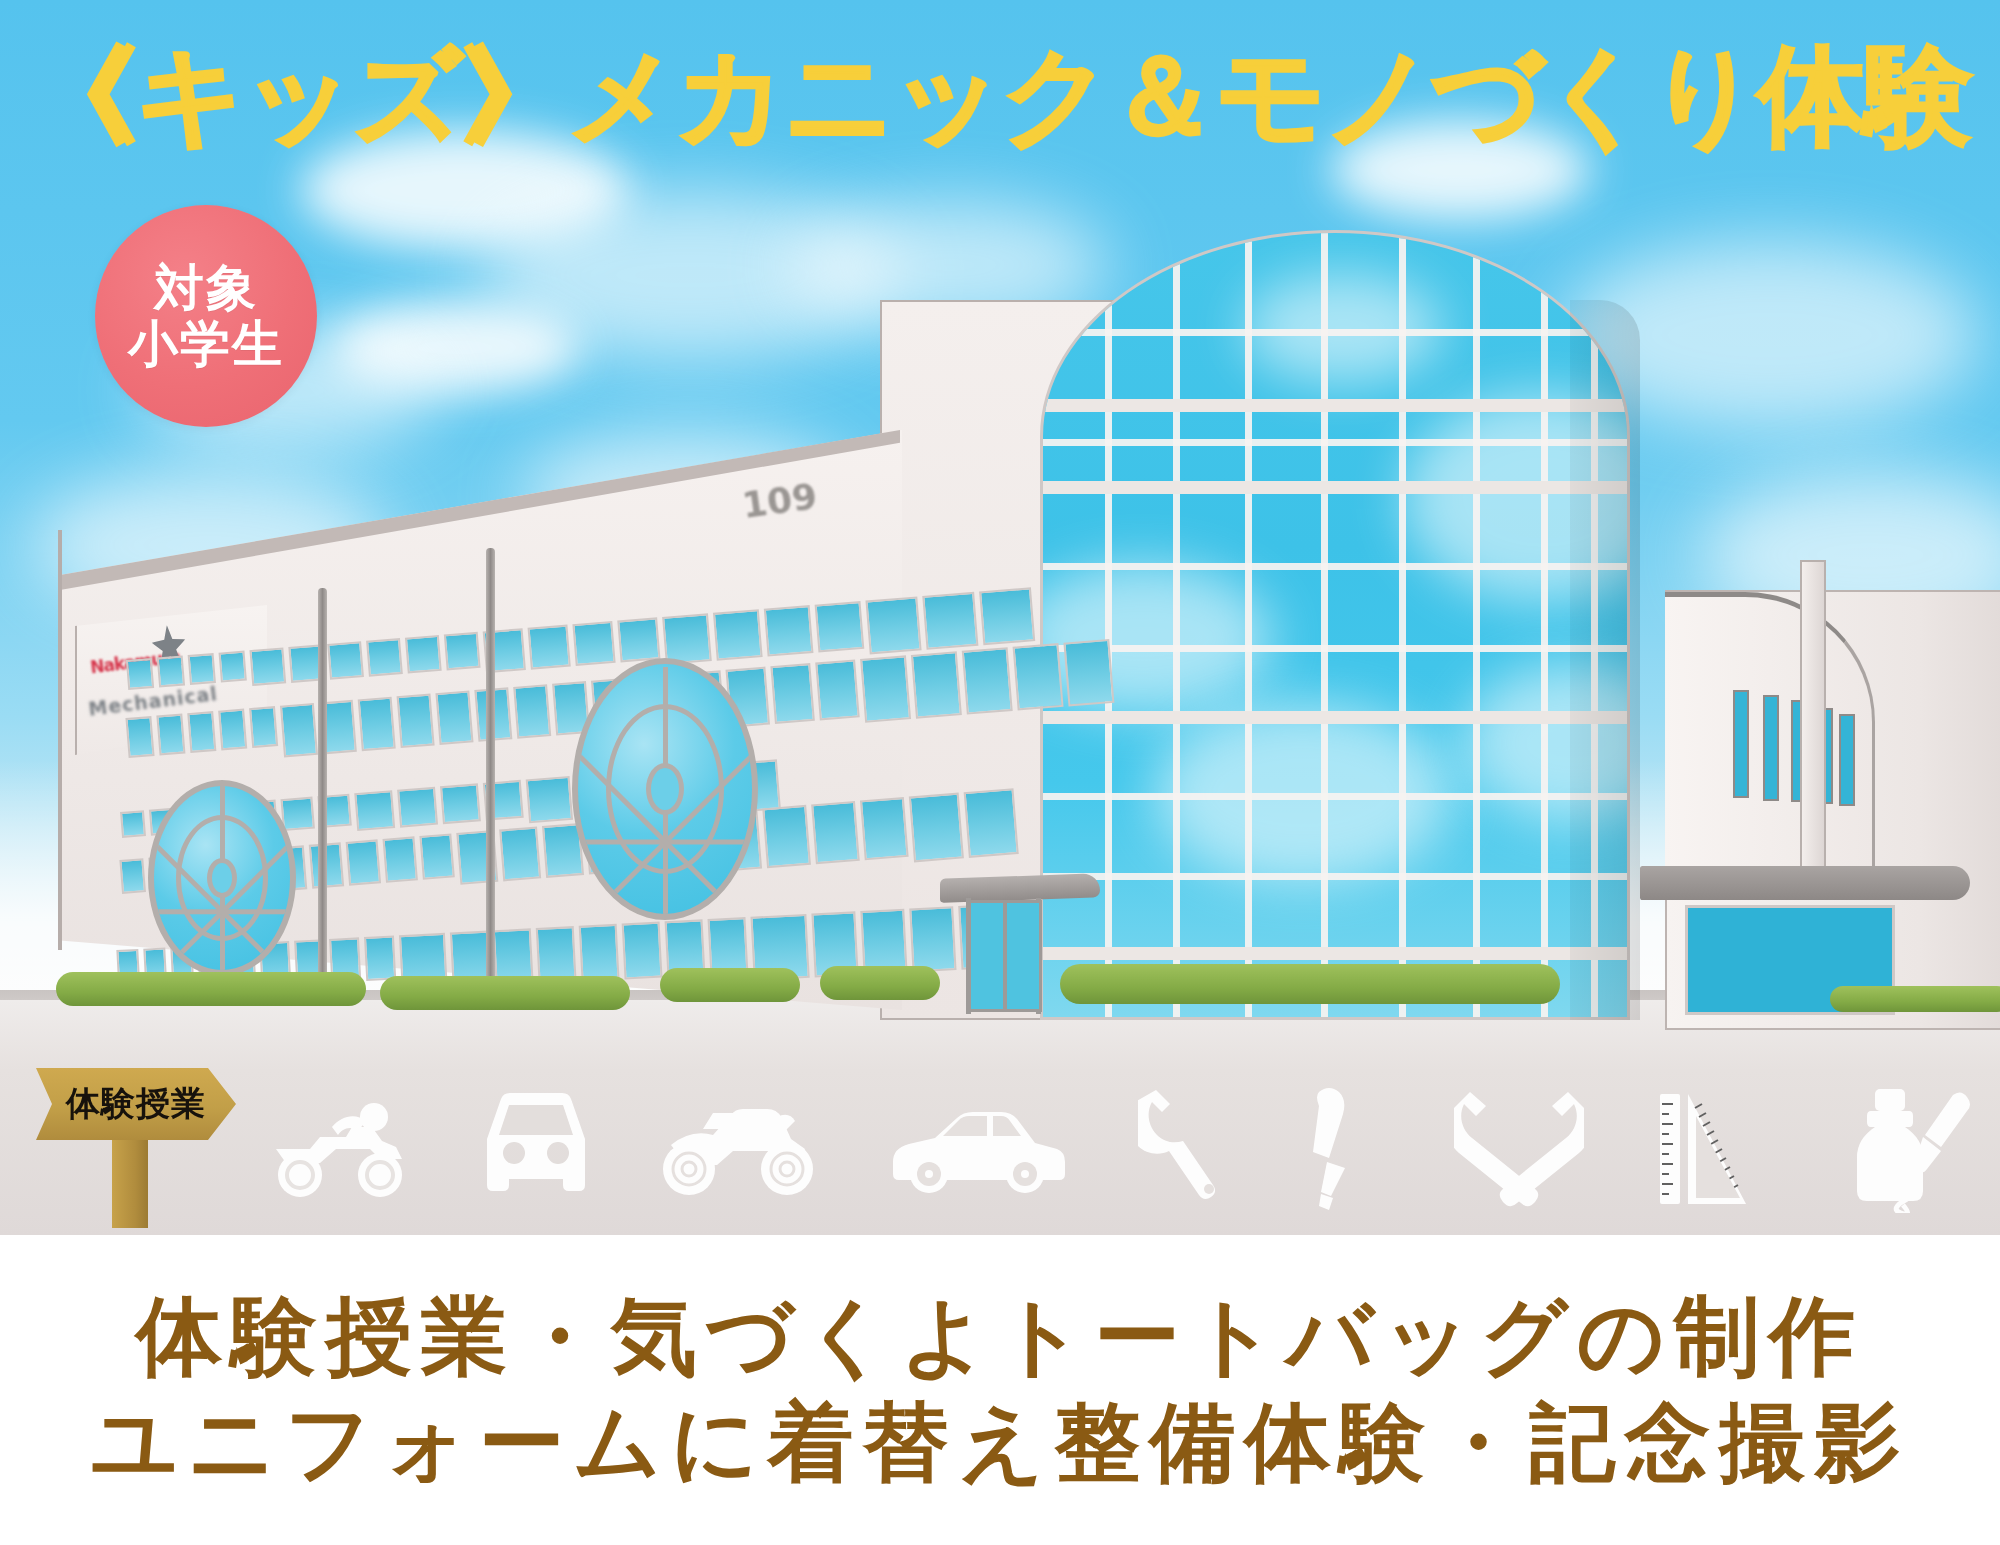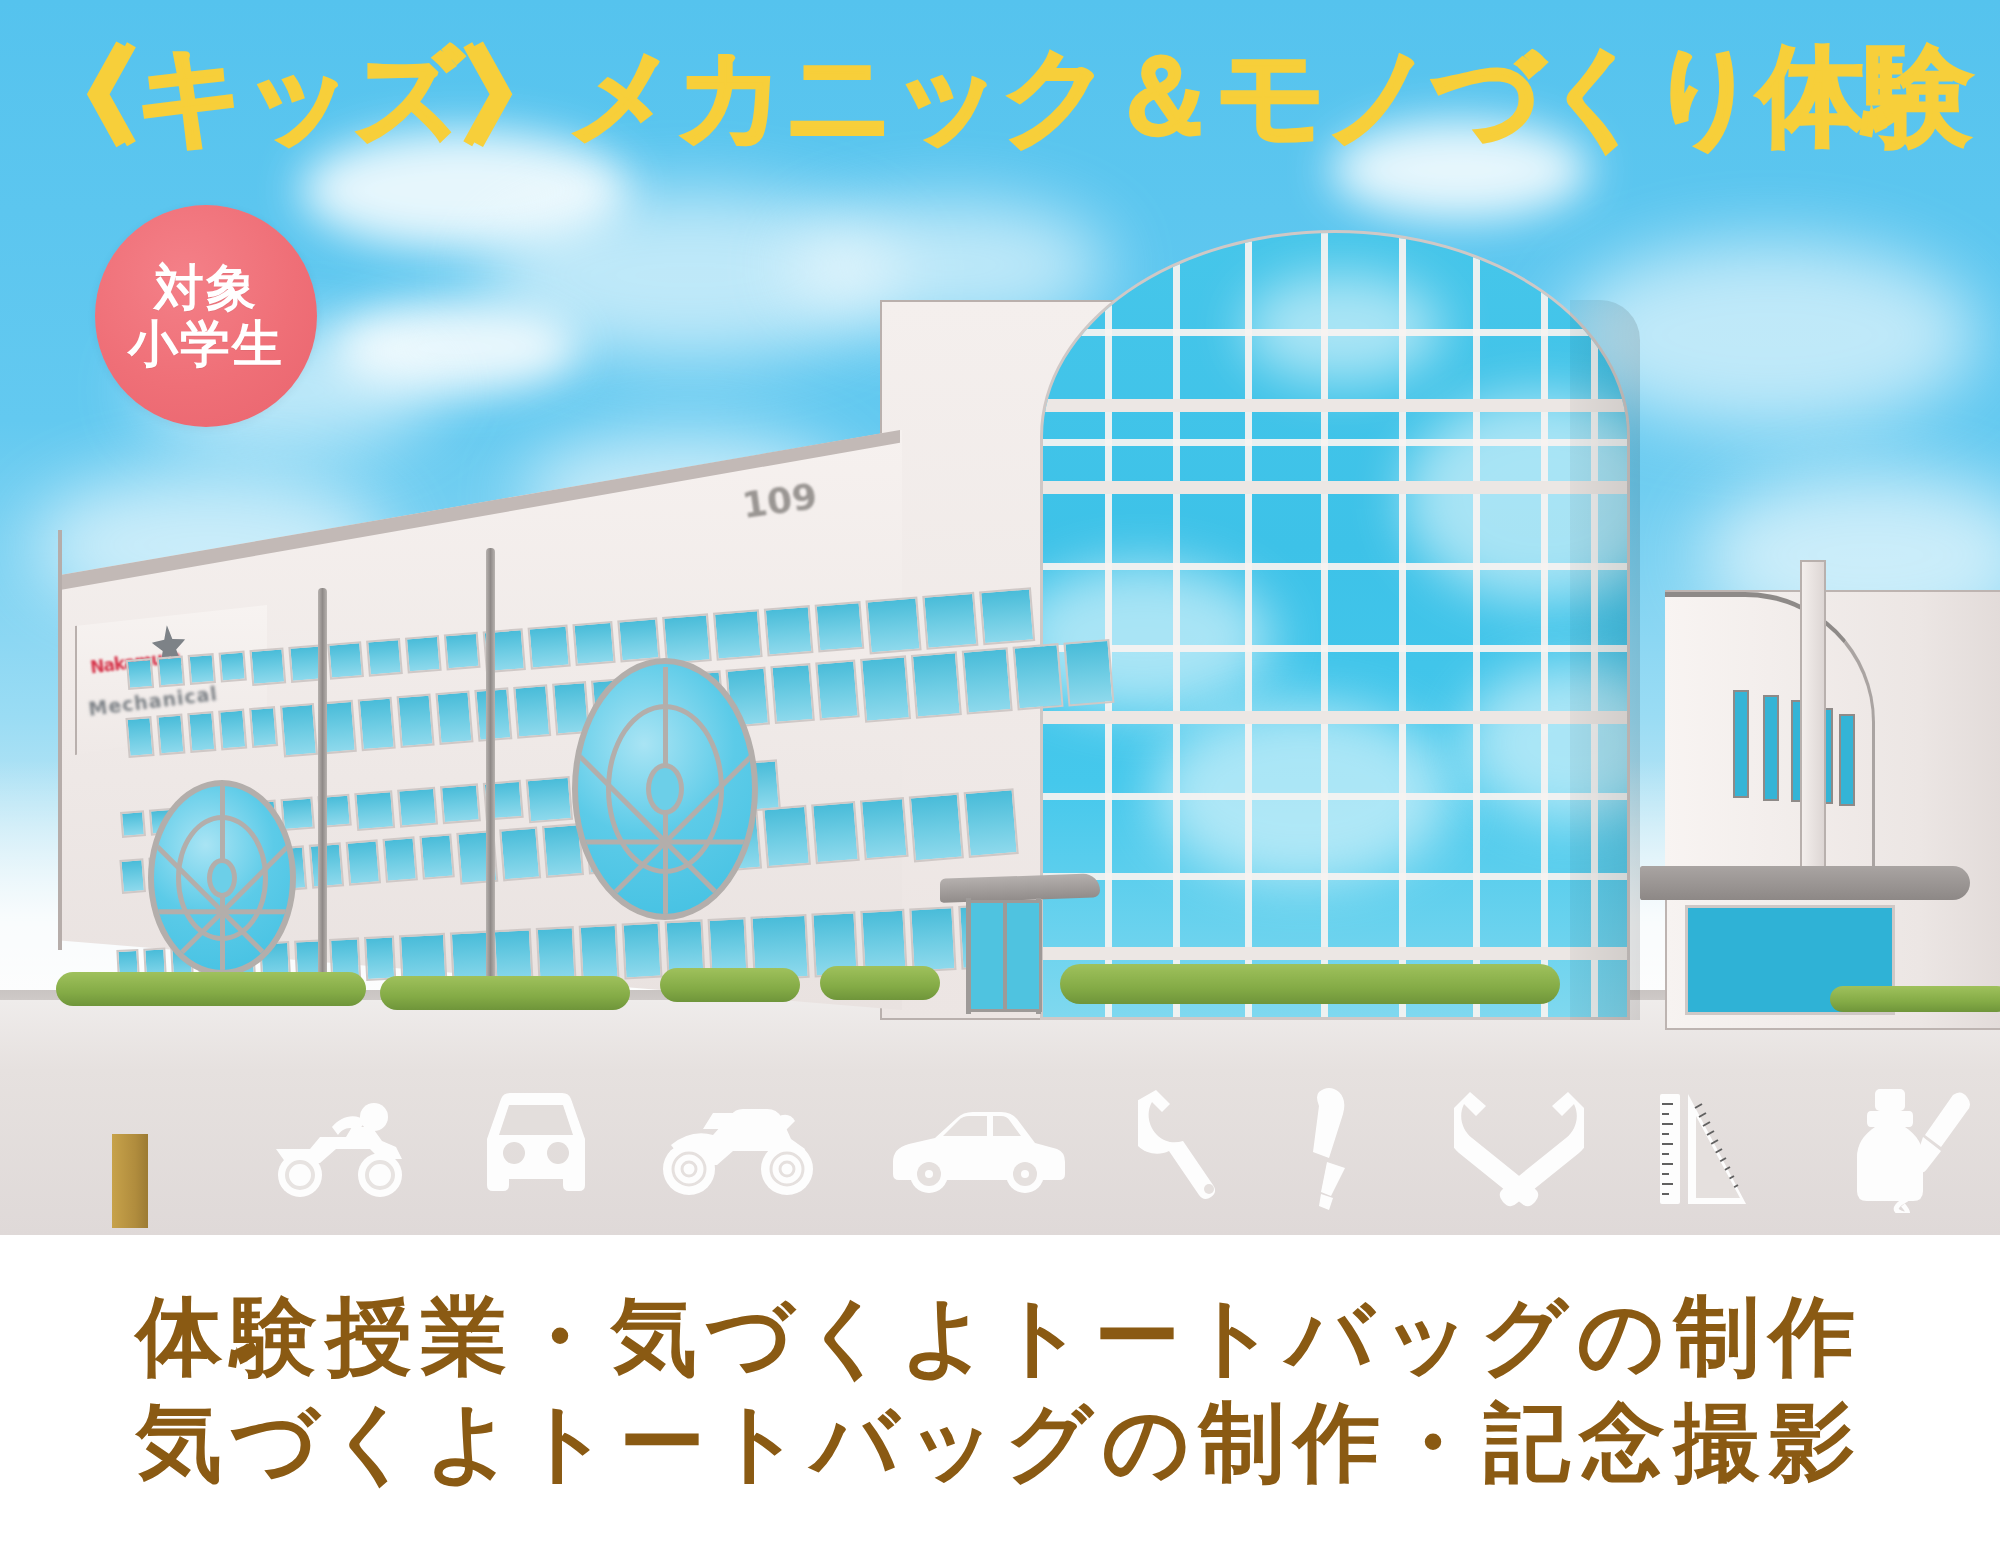--- a/index.html
+++ b/index.html
@@ -431,20 +431,23 @@
 
     <div id="badge">
       <div>対象</div>
       <div>小学生</div>
     </div>
 
     <div id="title">《キッズ》メカニック＆モノづくり体験</div>
 
     <div id="signpost">
       <div id="sign-post-leg"></div>
+      <div id="sign-board">
+        <span>体験授業</span>
+      </div>
     </div>
 
     <div id="icons">
 
       <div class="ico">
         <svg width="140" height="110" viewBox="0 0 140 110">
           <g fill="#ffffff">
             <circle cx="30" cy="82" r="22"></circle>
               <circle cx="110" cy="82" r="22"></circle>
             <path d="M6 56 h34 l10 -12 h26 l6 -10 h20 l10 14 l14 6 l6 12 h-22 l-10 -10 h-34 l-16 14 h-34 z"></path>
@@ -561,16 +564,16 @@
             <path d="M78 54 l18 14 l-14 18 q-4 6 -10 2 q-6 -4 -2 -10 z"></path>
           </g>
           <path d="M62 116 q-18 10 -6 14 q12 4 2 -8" fill="none" stroke="#ffffff" stroke-width="5"></path>
         </svg>
       </div>
     </div>
   </div>
 
   <div id="banner">
     <div class="line">体験授業・気づくよトートバッグの制作</div>
-    <div class="line">気づくよトートバッグの制作・記念撮影</div>
+    <div class="line">ユニフォームに着替え整備体験・記念撮影</div>
   </div>
 
 </div>
 
 </body></html>

